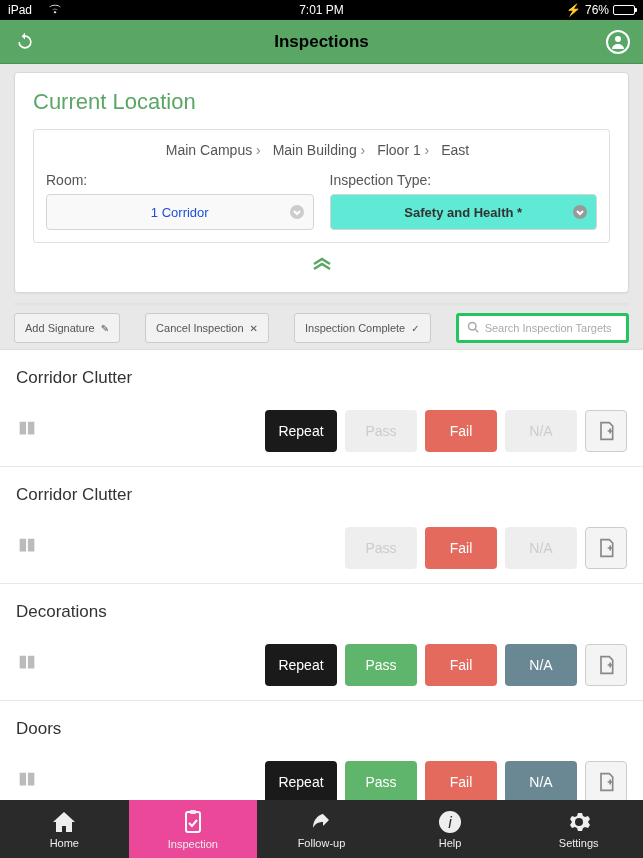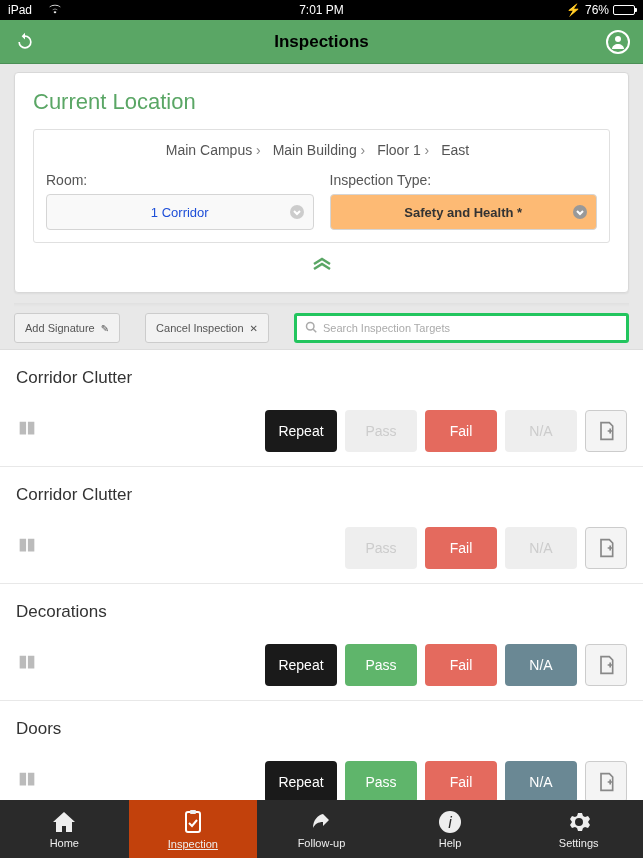--- a/index.html
+++ b/index.html
@@ -24,21 +24,21 @@
 .card { background: #fff; margin: 8px 14px 10px; border-radius: 4px; border: 1px solid #d8d8d8; padding: 16px 18px; box-shadow: 0 1px 2px rgba(0,0,0,.05); }
 .card-title { color: #5aa665; font-size: 22px; font-weight: 400; margin-bottom: 14px; }
 .loc-sub { border: 1px solid #e0e0e0; border-radius: 3px; padding: 12px; }
 .breadcrumb { text-align: center; font-size: 14px; color: #555; margin-bottom: 14px; }
 .breadcrumb span::after { content: ' ›'; color: #888; margin-right: 8px; }
 .breadcrumb span:last-child::after { content: ''; }
 .select-row { display: flex; gap: 16px; }
 .select-col { flex: 1; }
 .select-label { font-size: 14px; color: #555; margin-bottom: 6px; }
 .select-box { border: 1px solid #d5d5d5; border-radius: 4px; height: 36px; display: flex; align-items: center; padding: 0 10px; font-size: 13px; color: #1d4ed8; background: #f9f9f9; position: relative; }
-.select-box.active { color: #333; font-weight: 600; background: #fdba74; }
+.select-box.active { color: #333; font-weight: 600; background: #5eead4; }
 .select-box .chev { position: absolute; right: 8px; color: #aaa; }
 .select-box .chev svg { display:block; }
 .select-box span[data-bind] { flex:1; text-align:center; }
 .collapse-arrow { text-align: center; margin-top: 12px; color: #5aa665; font-size: 18px; }
 
 
 .actions-row { display: flex; gap: 25px; padding: 0 14px 6px; }
 .action-btn { flex: 0 0 auto; background: #f2f2f2; border: 1px solid #ccc; border-radius: 3px; font-size: 11px; color: #555; padding: 8px 10px; display: flex; align-items: center; gap: 6px; }
 .action-btn .ico { font-size: 10px; }
 .search-box { flex: 1; background: #fff; border: 3px solid #22c55e; border-radius: 3px; display: flex; align-items: center; padding: 0 8px; color: #aaa; font-size: 11px; gap: 6px; }
@@ -54,21 +54,21 @@
 .pill.pass   { background: #5fb56b; }
 .pill.fail   { background: #e46a5e; }
 .pill.na     { background: #6a8894; }
 .pill.disabled { background: #eee; color: #ccc; }
 .note-btn { width: 42px; height: 42px; border: 1px solid #ccc; border-radius: 4px; background: #f4f4f4; display: flex; align-items: center; justify-content: center; color: #888; }
 
 
 .tab-bar { height: 58px; background: #2a2a2a; display: flex; }
 .tab { flex: 1; display: flex; flex-direction: column; align-items: center; justify-content: center; gap: 3px; color: #eee; font-size: 11px; }
 .tab svg { display:block; }
-.tab.active { background: #c2410c; text-decoration: underline; }
+.tab.active { background: #ec4899; }
 
 svg { fill: currentColor; }
 
 
 .shadow-strip { height: 4px; background: linear-gradient(#00000008, transparent); margin: 0 14px 6px; }
 </style>
 </head>
 <body>
 
 <div class="status-bar">
@@ -150,20 +150,24 @@
 
 <div class="actions-row">
   <div class="action-btn">
     <span data-bind="actions.add_signature">Add Signature</span>
     <span class="ico">✎</span>
   </div>
   <div class="action-btn">
     <span data-bind="actions.cancel">Cancel Inspection</span>
     <span class="ico">✕</span>
   </div>
+  <div class="action-btn">
+    <span data-bind="actions.complete">Inspection Complete</span>
+    <span class="ico">✓</span>
+  </div>
   <div class="search-box">
     <span><svg width="12" height="12" viewBox="0 0 16 16">
             <circle cx="7" cy="7" r="5" fill="none" stroke="#aaa" stroke-width="2"></circle>
             <line x1="11" y1="11" x2="15" y2="15" stroke="#aaa" stroke-width="2"></line>
           </svg></span>
     <span data-bind="actions.search_placeholder">Search Inspection Targets</span>
   </div>
 </div>
 
 <div id="items-container">

